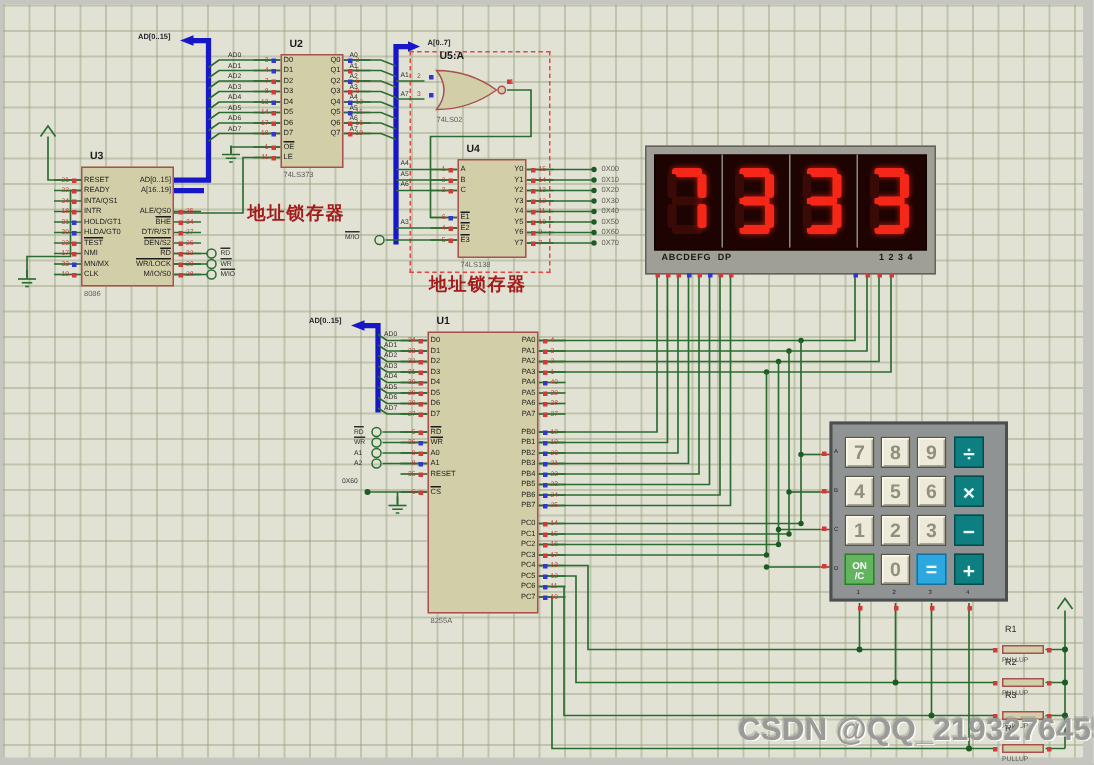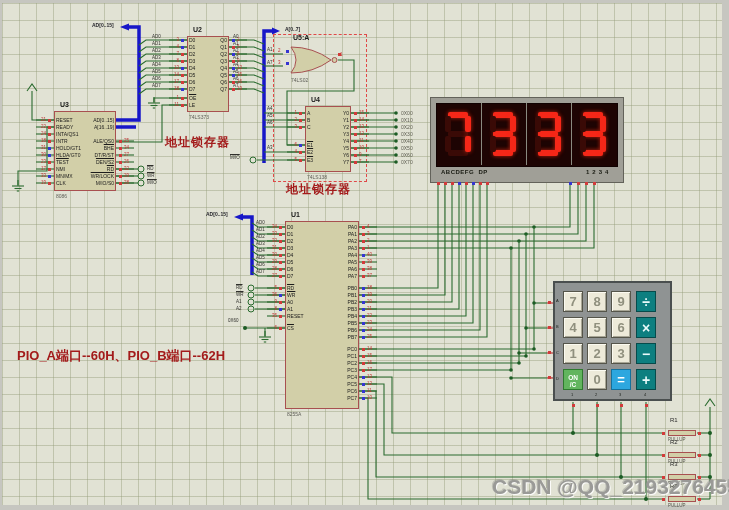--- a/index.html
+++ b/index.html
@@ -291,21 +291,20 @@
     </svg>
 
   <div class="dashedbox" style="left:271px;top:31px;width:92px;height:146px;"></div>
 
   <div class="buslbl" style="left:90px;top:19px;">AD[0..15]</div>
   <div class="buslbl" style="left:283px;top:23px;">A[0..7]</div>
   <div class="buslbl" style="left:204px;top:208px;">AD[0..15]</div>
 
   <div class="redlbl" style="left:163px;top:131px;font-size:12px;letter-spacing:1px;">地址锁存器</div>
   <div class="redlbl" style="left:284px;top:178px;font-size:12px;letter-spacing:1px;">地址锁存器</div>
-  <div class="redlbl" style="left:15px;top:344px;font-size:13px;">PIO_A端口--60H、PIO_B端口--62H</div>
 
   <div id="dispframe" style="left:428px;top:94px;width:192px;height:84px;"></div>
   <div id="dispinner" style="left:434px;top:100px;width:180px;height:62px;"></div>
   <div id="digits">
       <div class="abs" style="left: 443px; top: 109px; width: 26px; height: 44px; z-index: 5;">
         <div class="seg" style="left: 3px; top: 0px; width: 20px; height: 6px; background: rgb(245, 39, 24); box-shadow: rgba(255, 45, 20, 0.7) 0px 0px 4px;"></div>
         <div class="seg" style="left: 3px; top: 19px; width: 20px; height: 6px; background: rgb(58, 10, 6);"></div>
         <div class="seg" style="left: 3px; top: 38px; width: 20px; height: 6px; background: rgb(58, 10, 6);"></div>
         <div class="seg" style="left: 0px; top: 4px; width: 6px; height: 16px; background: rgb(58, 10, 6);"></div>
         <div class="seg" style="left: 20px; top: 4px; width: 6px; height: 16px; background: rgb(245, 39, 24); box-shadow: rgba(255, 45, 20, 0.7) 0px 0px 4px;"></div>

